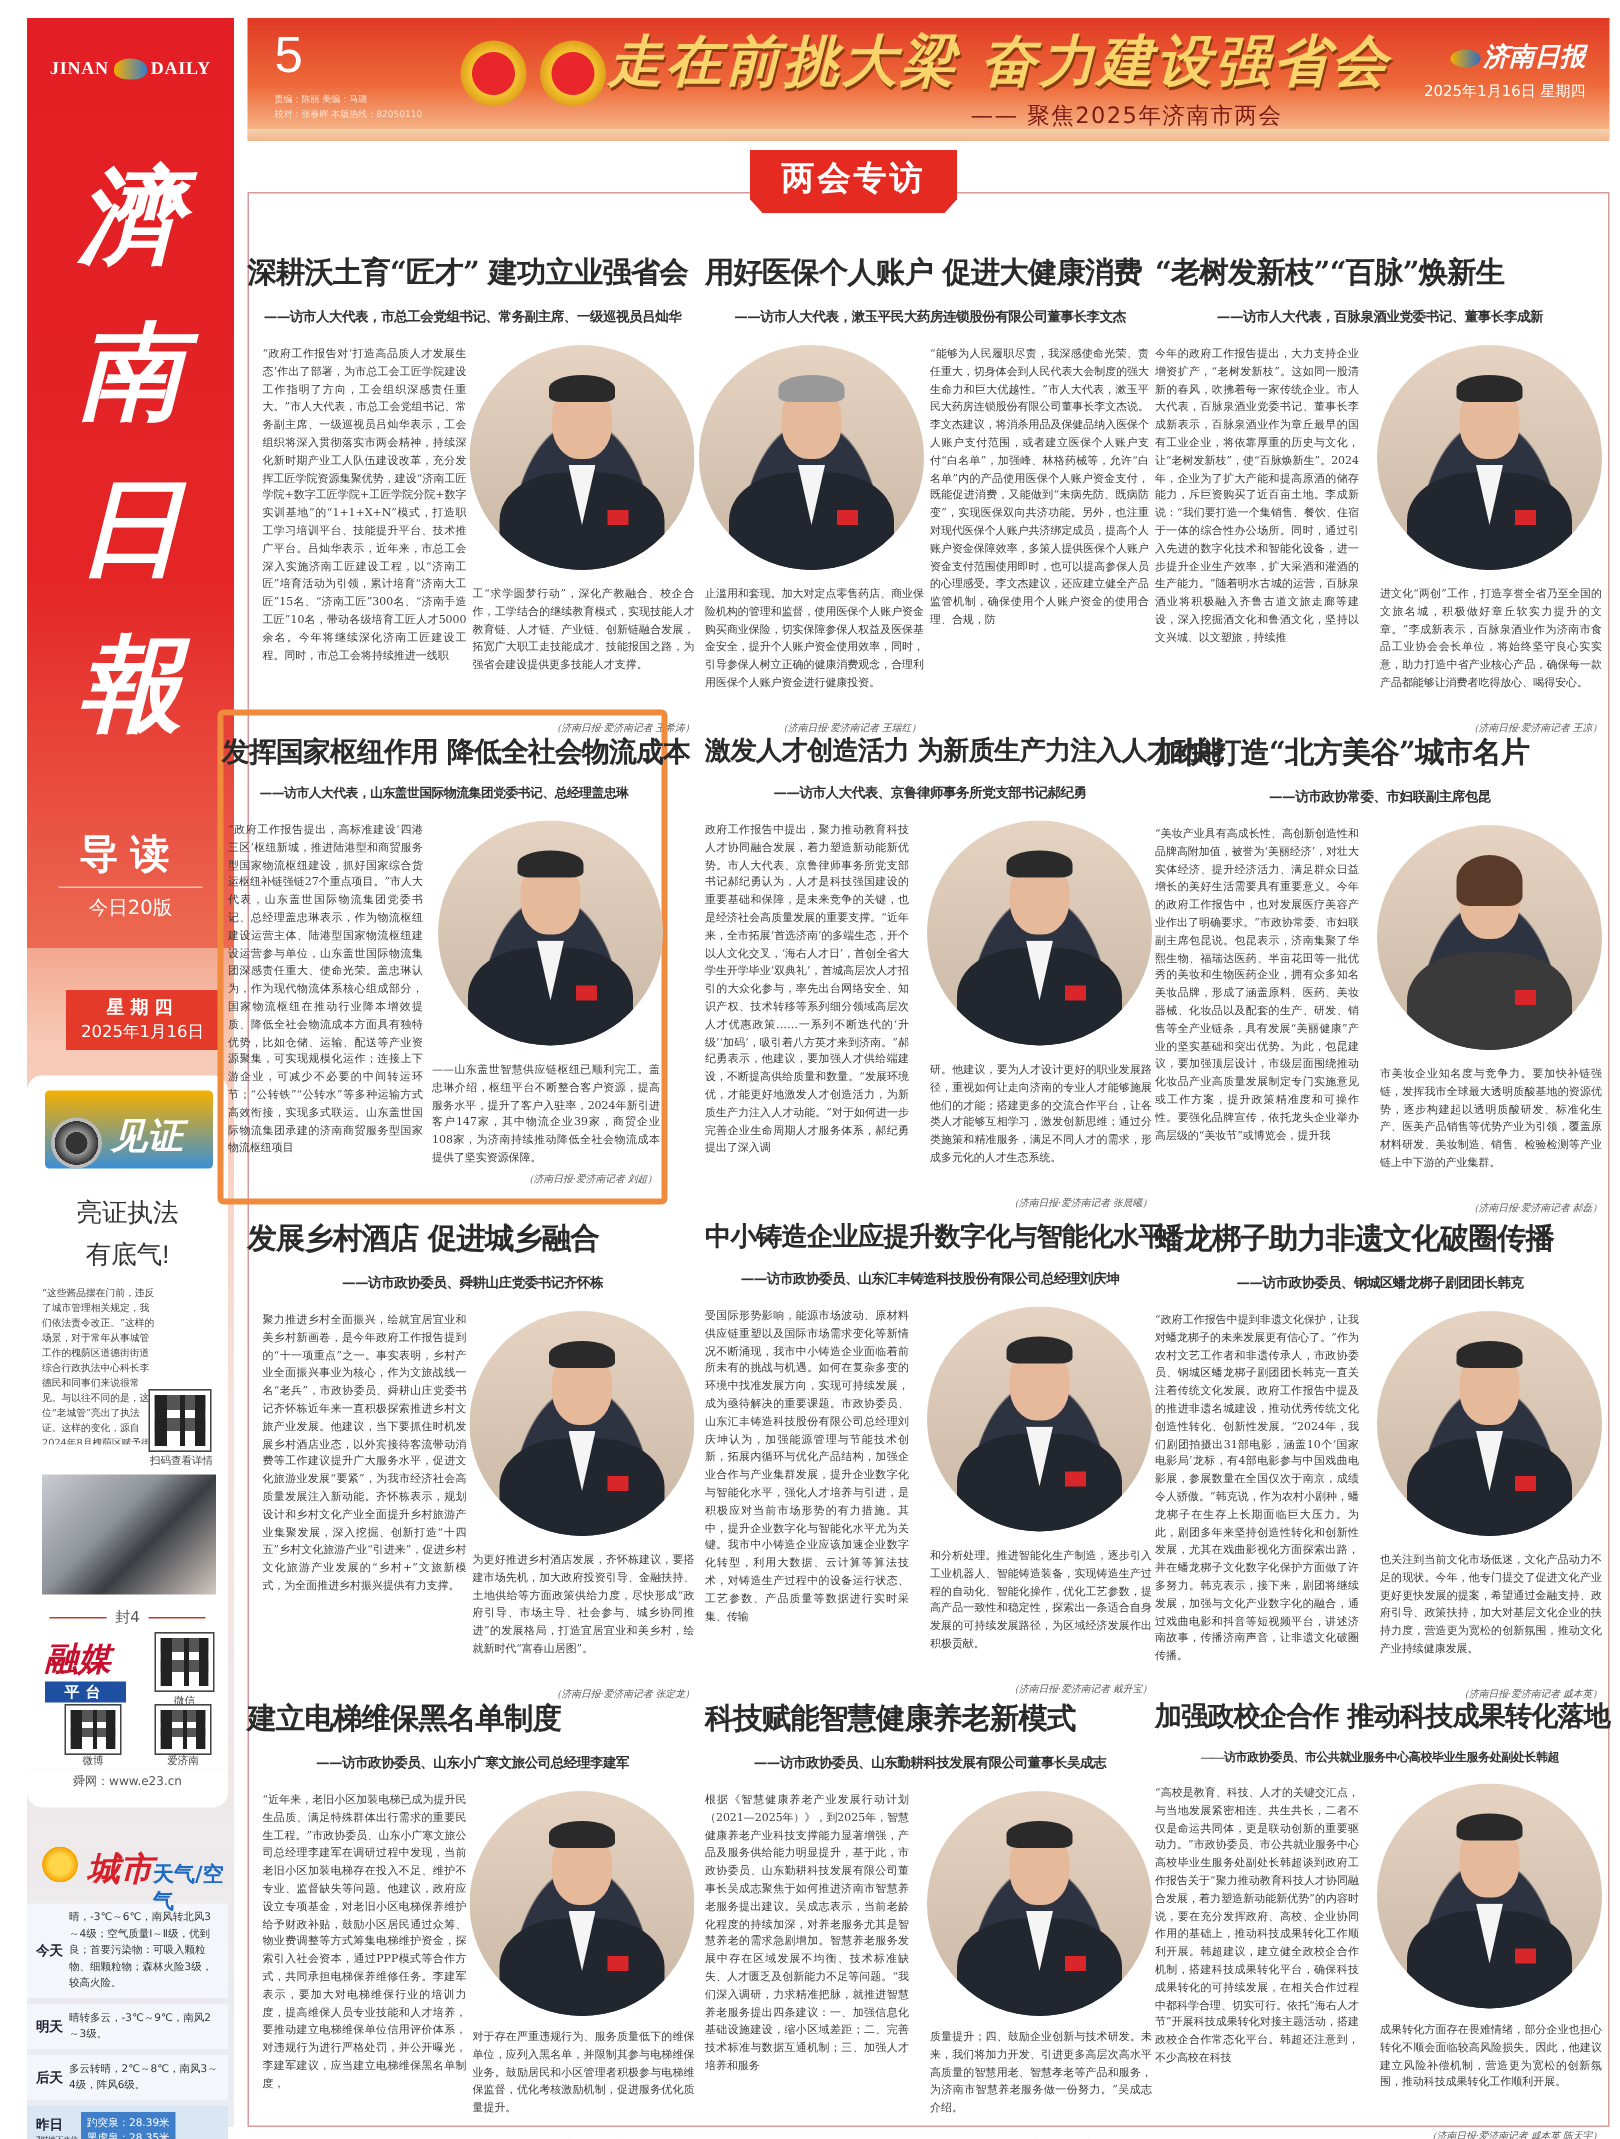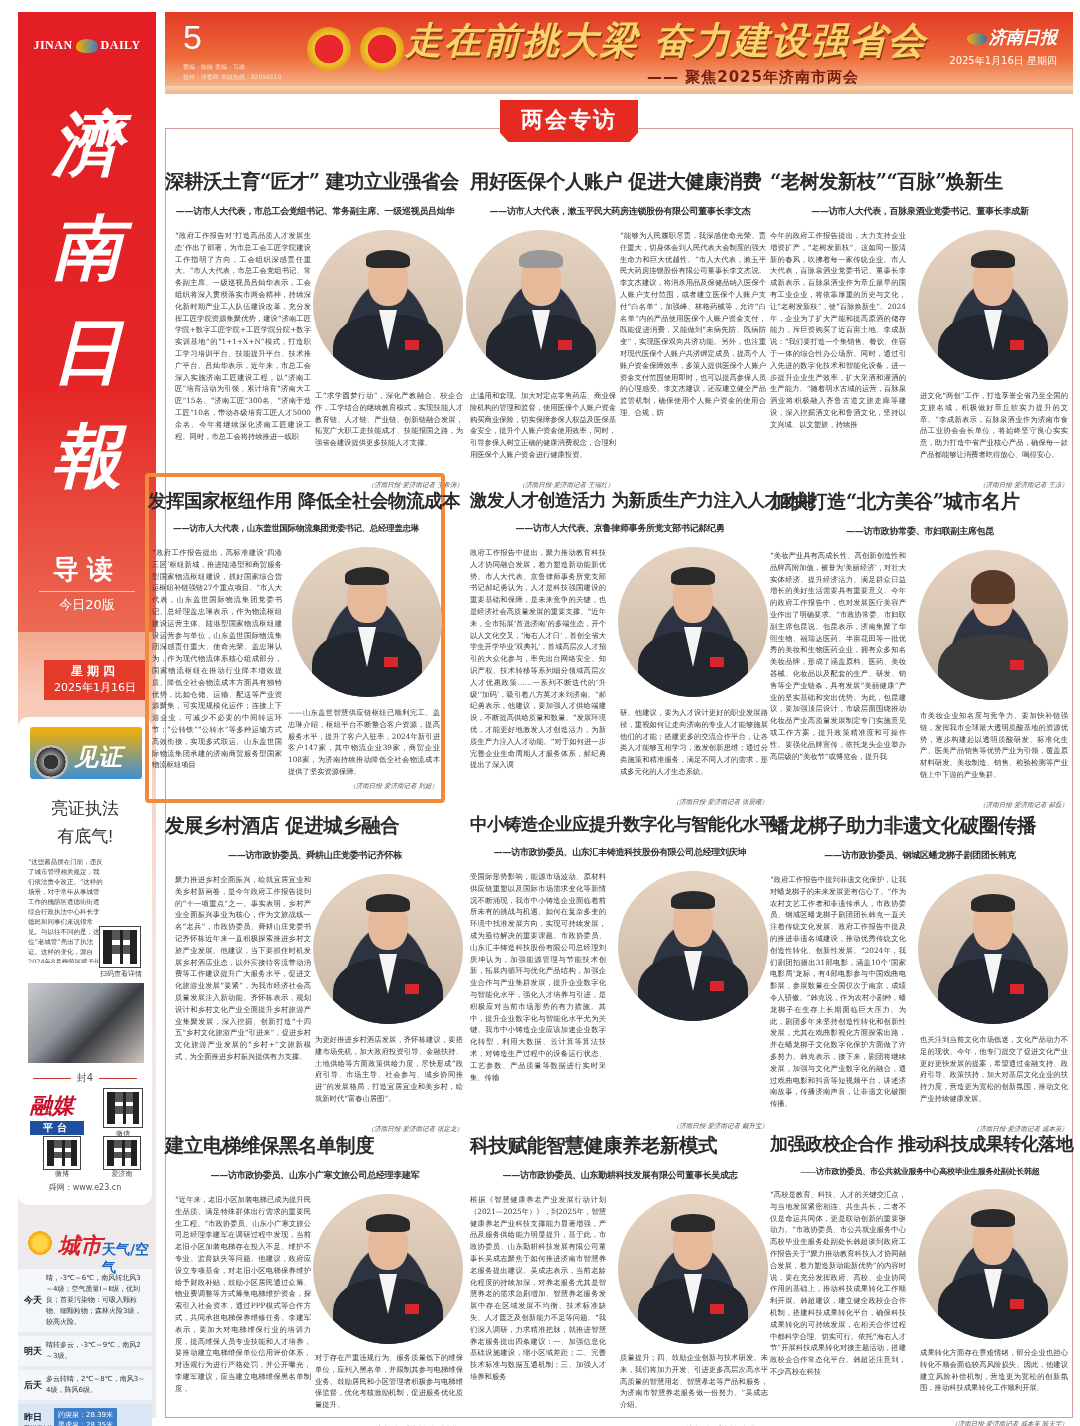--- a/index.html
+++ b/index.html
@@ -78,21 +78,21 @@
   .banner:after { content: ""; position: absolute; left: 0; right: 0; bottom: 0; height: 8px;
     background: linear-gradient(180deg,#f5d2b0,#f1b48a); }
   .page-num { position: absolute; left: 18px; top: 6px; color: #fff; font-family: "Liberation Sans", sans-serif; font-size: 34px; }
   .edit-info { position: absolute; left: 18px; top: 50px; color: #fbe1cf; font-family: "DejaVu Sans", sans-serif; font-size: 6px; line-height: 10px; }
   .emblem { position: absolute; top: 15px; width: 44px; height: 44px; border-radius: 50%;
     background: radial-gradient(circle,#e8262b 45%,#f4c430 47%,#e0a21c 70%,#b8801a 100%); }
   .emblem-1 { left: 142px; } .emblem-2 { left: 195px; }
   .banner-title { position: absolute; left: 240px; top: 4px; font-family: "DejaVu Serif", serif; font-size: 37px;
     font-weight: bold; font-style: italic; color: #f8d46a; text-shadow: 1px 2px 0 #8a3a10; letter-spacing: 2px; white-space: nowrap; }
   .banner-sub { position: absolute; left: 482px; top: 56px; font-family: "DejaVu Sans", sans-serif; font-size: 15px;
-    font-weight: bold; color: #7a1a12; letter-spacing: 1px; white-space: nowrap; }
+    font-weight: normal; color: #7a1a12; letter-spacing: 1px; white-space: nowrap; }
   .banner-logo { position: absolute; right: 16px; top: 14px; font-family: "DejaVu Serif", serif; font-size: 17px;
     color: #fff; font-style: italic; font-weight: bold; }
   .banner-logo .mk { display: inline-block; width: 20px; height: 12px; border-radius: 50%; background: linear-gradient(90deg,#f4b000,#2f6fc0); margin-right: 2px; vertical-align: middle; }
   .banner-date { position: absolute; right: 16px; top: 42px; color: #fff; font-family: "DejaVu Sans", sans-serif; font-size: 10px; }
 
   
   .section-tab { position: absolute; left: 500px; top: 100px; width: 138px; height: 42px; background: #e52a22;
     clip-path: polygon(0 0,100% 0,100% 78%,94% 100%,6% 100%,0 78%); color: #fff; text-align: center;
     font-family: "DejaVu Sans", sans-serif; font-size: 22px; font-weight: bold; line-height: 40px; letter-spacing: 2px; }
 
@@ -344,20 +344,21 @@
   <div class="a-sub">——访市政协委员、山东汇丰铸造科技股份有限公司总经理刘庆坤</div>
   <div class="a-body">
     <div class="a-text a-text-left">受国际形势影响，能源市场波动、原材料供应链重塑以及国际市场需求变化等新情况不断涌现，我市中小铸造企业面临着前所未有的挑战与机遇。如何在复杂多变的环境中找准发展方向，实现可持续发展，成为亟待解决的重要课题。市政协委员、山东汇丰铸造科技股份有限公司总经理刘庆坤认为，加强能源管理与节能技术创新，拓展内循环与优化产品结构，加强企业合作与产业集群发展，提升企业数字化与智能化水平，强化人才培养与引进，是积极应对当前市场形势的有力措施。其中，提升企业数字化与智能化水平尤为关键。我市中小铸造企业应该加速企业数字化转型，利用大数据、云计算等算法技术，对铸造生产过程中的设备运行状态、工艺参数、产品质量等数据进行实时采集、传输</div>
     <div class="portrait">
         <div class="suit"></div>
         <div class="shirt"></div>
         <div class="face"></div>
         <div class="hair"></div>
         <div class="badge"></div>
       </div>
+    <div class="a-text" style="left:150px; top:160px; width:148px; height:76px;">和分析处理。推进智能化生产制造，逐步引入工业机器人、智能铸造装备，实现铸造生产过程的自动化、智能化操作，优化工艺参数，提高产品一致性和稳定性，探索出一条适合自身发展的可持续发展路径，为区域经济发展作出积极贡献。</div>
     <div class="credit" style="bottom:-10px;">（济南日报·爱济南记者 戴升宝）</div>
   </div>
 </div>
 
 <div class="article" style="left:770px; top:812px;">
   <div class="a-title">蟠龙梆子助力非遗文化破圈传播</div>
   <div class="a-sub">——访市政协委员、钢城区蟠龙梆子剧团团长韩克</div>
   <div class="a-body">
     <div class="a-text a-text-left">“政府工作报告中提到非遗文化保护，让我对蟠龙梆子的未来发展更有信心了。”作为农村文艺工作者和非遗传承人，市政协委员、钢城区蟠龙梆子剧团团长韩克一直关注着传统文化发展。政府工作报告中提及的推进非遗名城建设，推动优秀传统文化创造性转化、创新性发展。“2024年，我们剧团拍摄出31部电影，涵盖10个‘国家电影局’龙标，有4部电影参与中国戏曲电影展，参展数量在全国仅次于南京，成绩令人骄傲。”韩克说，作为农村小剧种，蟠龙梆子在生存上长期面临巨大压力。为此，剧团多年来坚持创造性转化和创新性发展，尤其在戏曲影视化方面探索出路，并在蟠龙梆子文化数字化保护方面做了许多努力。韩克表示，接下来，剧团将继续发展，加强与文化产业数字化的融合，通过戏曲电影和抖音等短视频平台，讲述济南故事，传播济南声音，让非遗文化破圈传播。</div>
     <div class="portrait">

